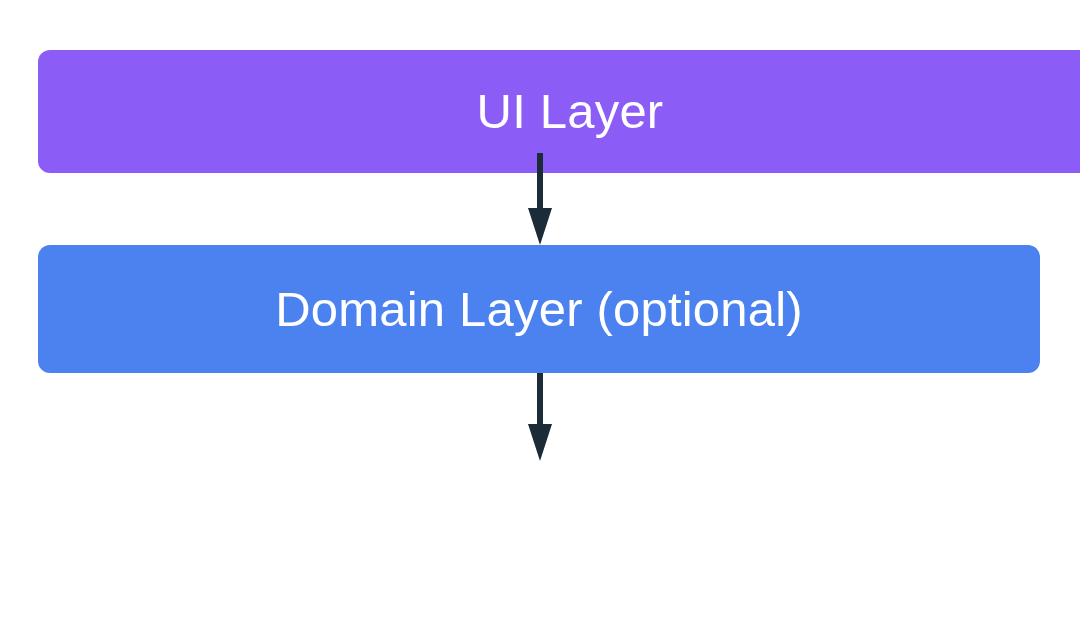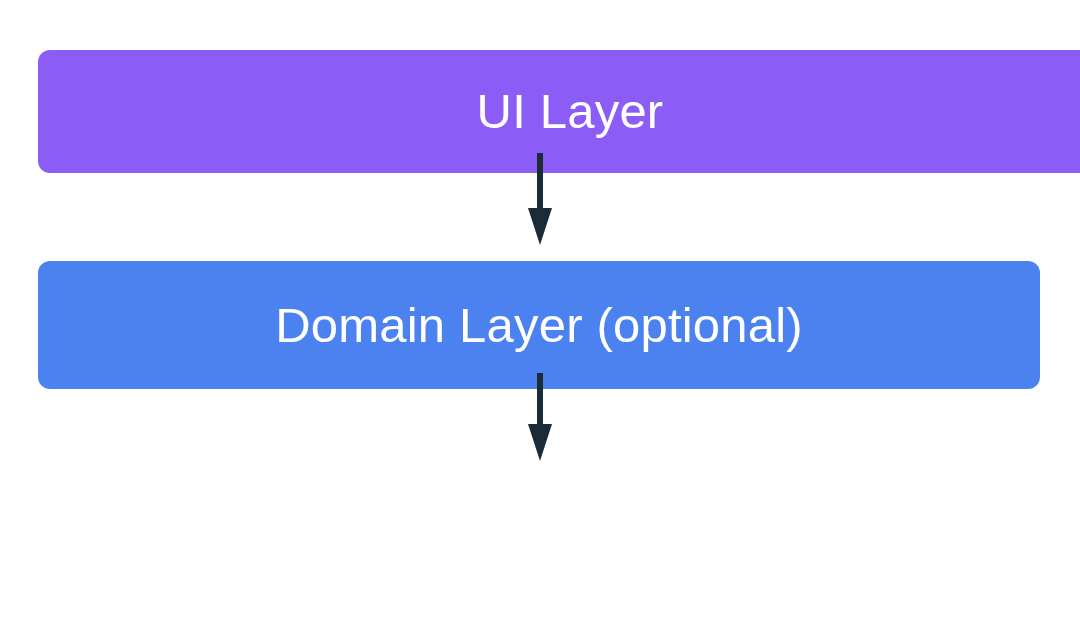--- a/index.html
+++ b/index.html
@@ -47,21 +47,20 @@
   }
 
   
   #box-domain {
     left: 38px;
     top: 245px;
     width: 1002px;
     height: 128px;
     background: #4c82ef;
     font-size: 49px;
-    margin-top: 16px;
   }
 
   
   #box-data {
     left: 38px;
     top: 461px;
     width: 994px;
     height: 137px;
     background: #173042;
     font-size: 49px;

